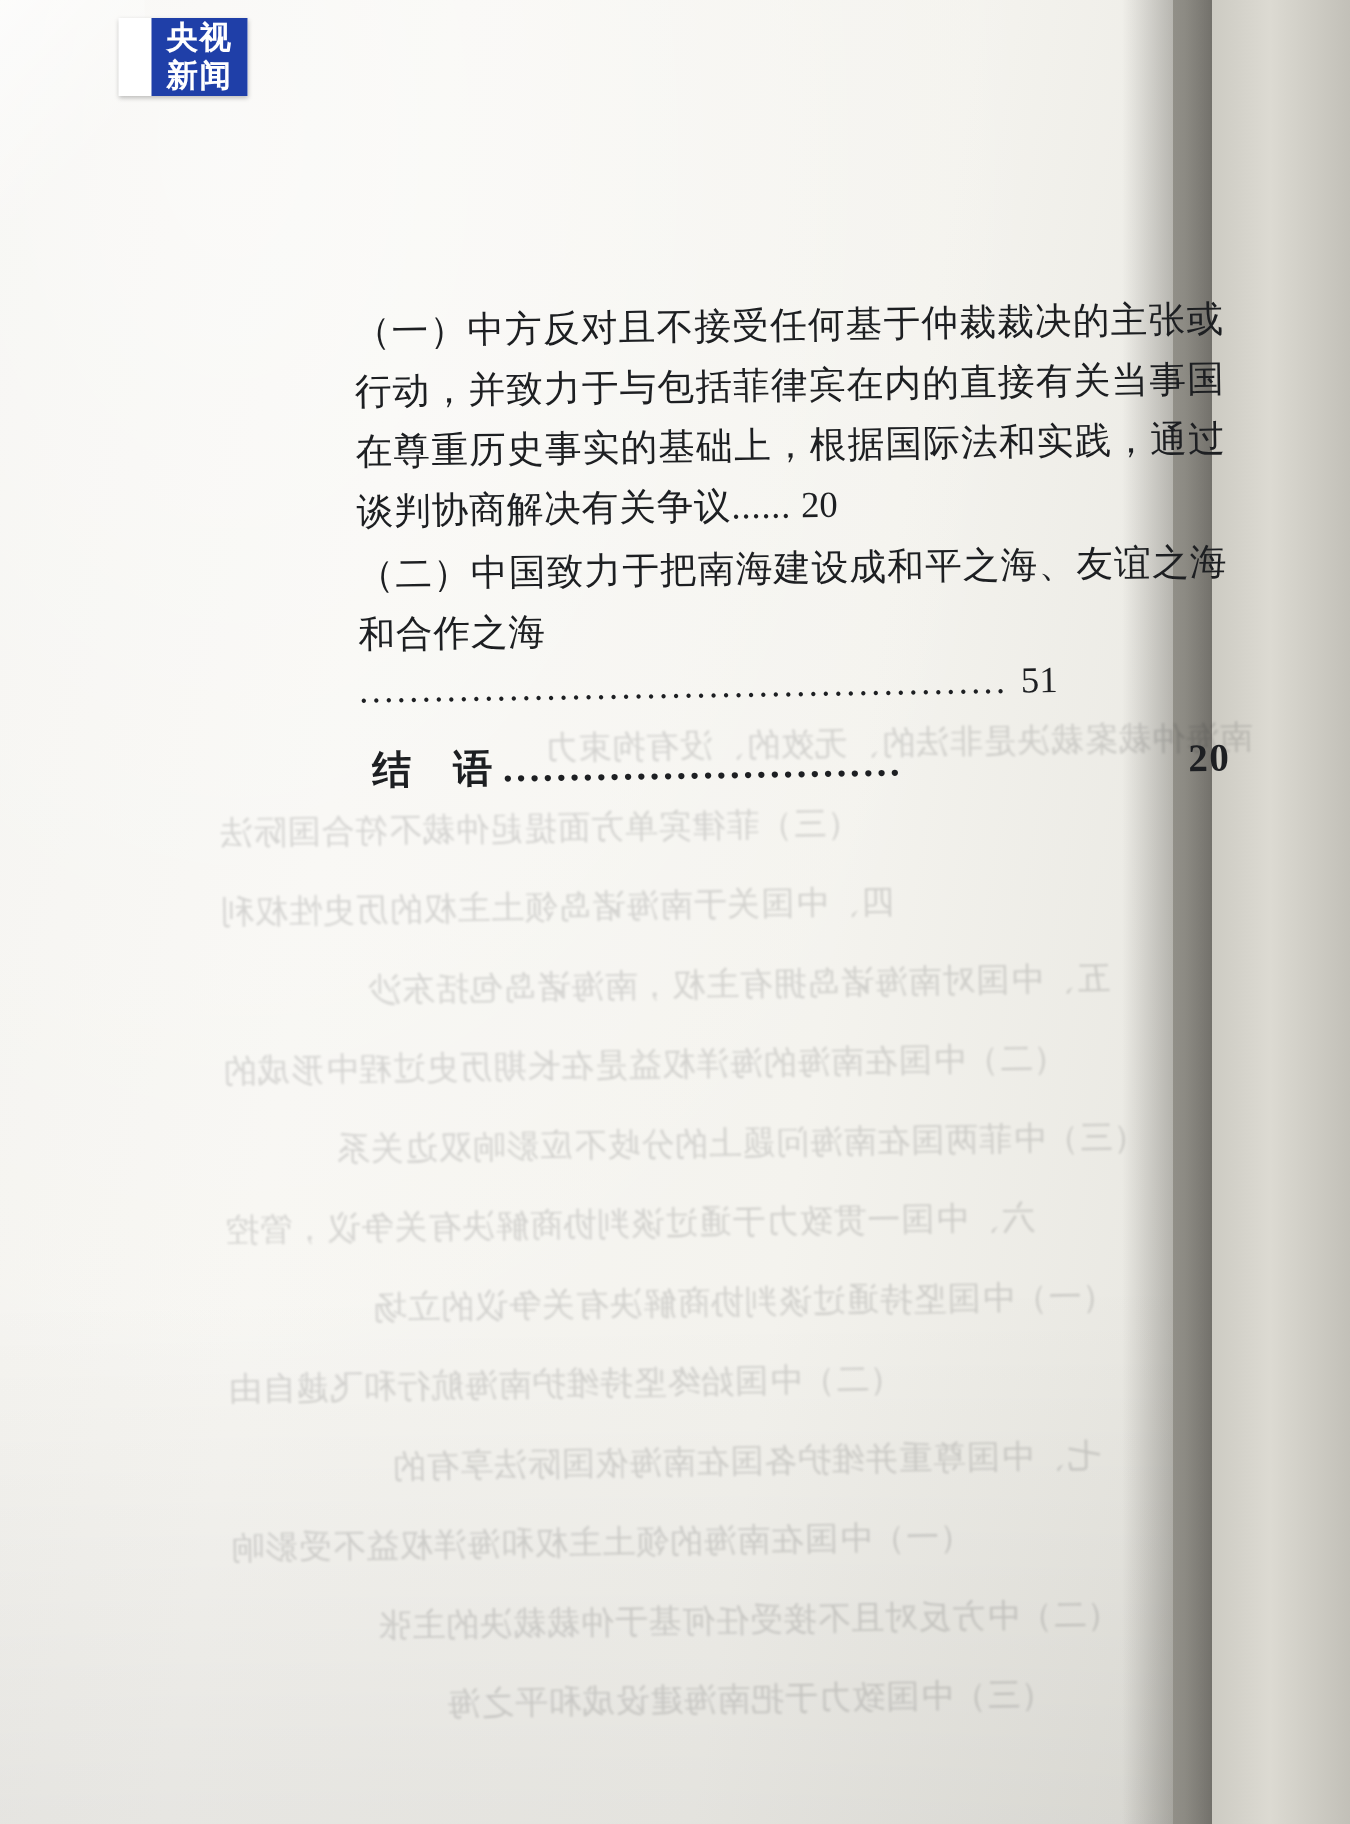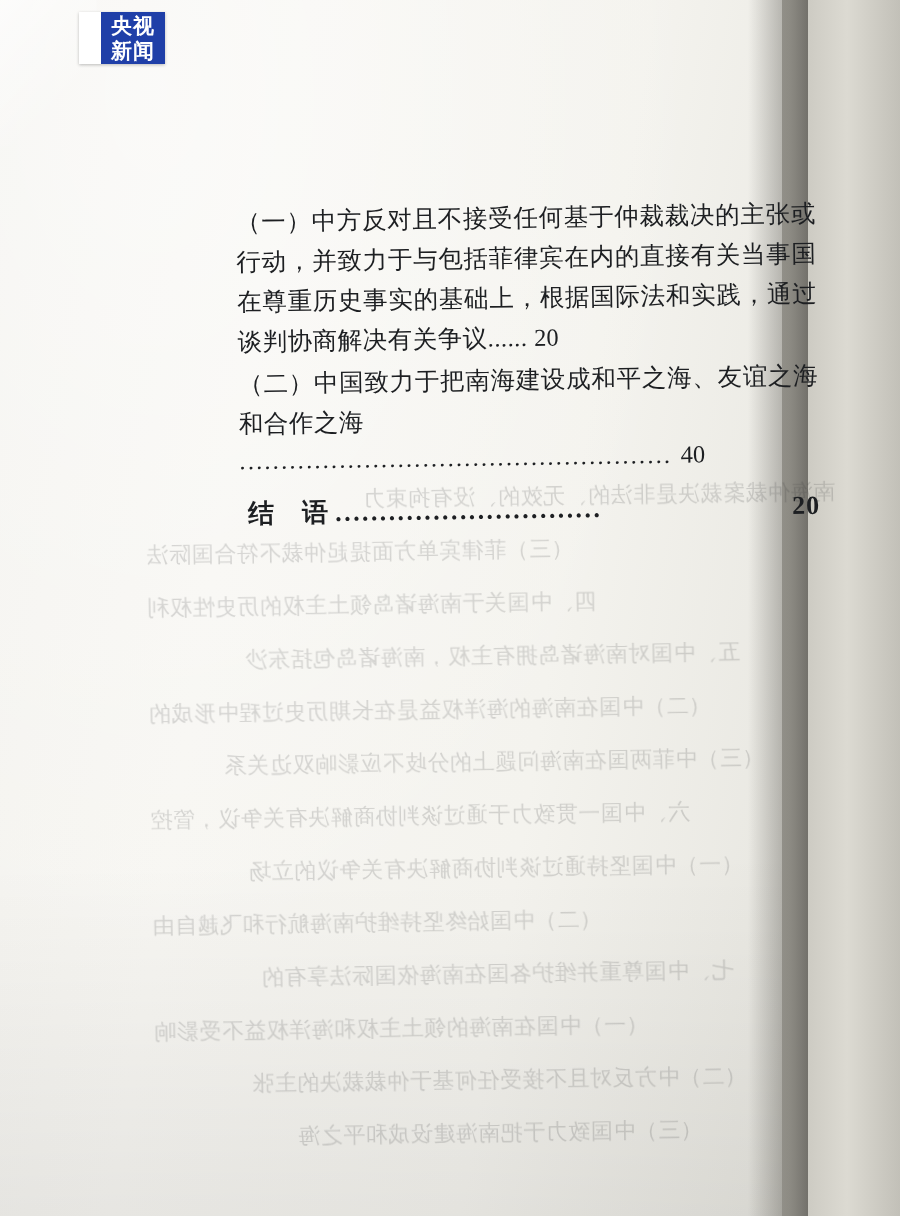--- a/index.html
+++ b/index.html
@@ -208,21 +208,21 @@
 
   <div class="content">
 
     <div class="entry">
       <span>（一）中方反对且不接受任何基于仲裁裁决的主张或行动，并致力于与包括菲律宾在内的直接有关当事国在尊重历史事实的基础上，根据国际法和实践，通过谈判协商解决有关争议</span><span>......</span>
       <span class="pg">20</span>
     </div>
 
     <div class="entry">
       <span>（二）中国致力于把南海建设成和平之海、友谊之海和合作之海</span>
-      <span class="dots-line"><span>....................................................</span> <span class="pg">40</span></span>
+      <span class="dots-line"><span>....................................................</span> <span class="pg">51</span></span>
     </div>
 
     <div class="concl">
       <span class="concl-title">结　语</span>
       <span class="concl-dots">..............................</span>
       <span class="concl-page">20</span>
     </div>
 
   </div>
 

